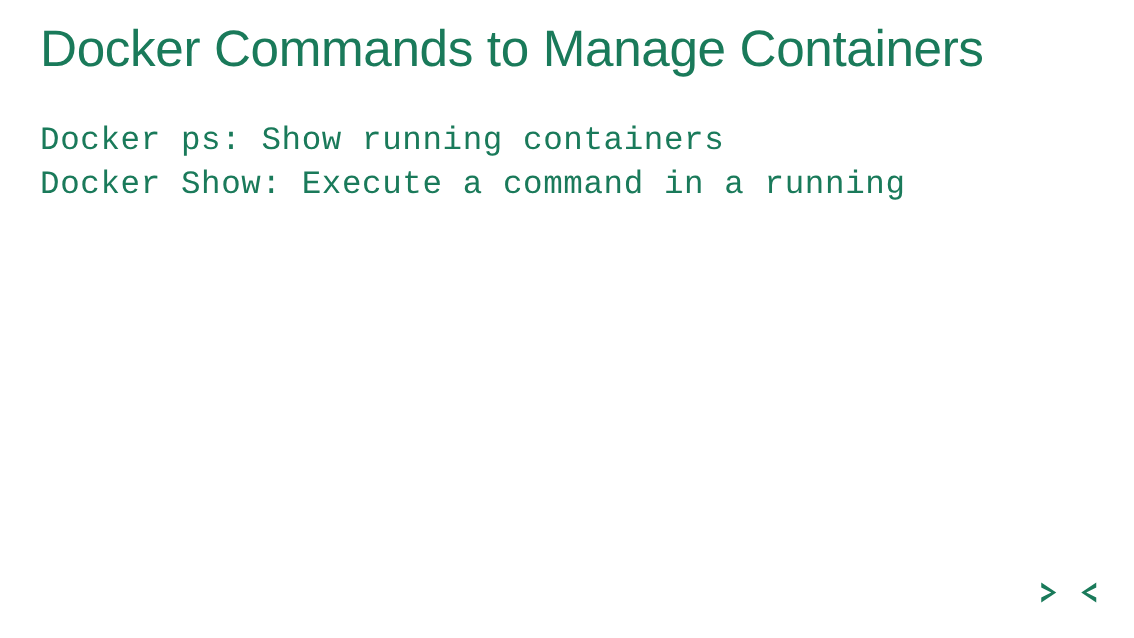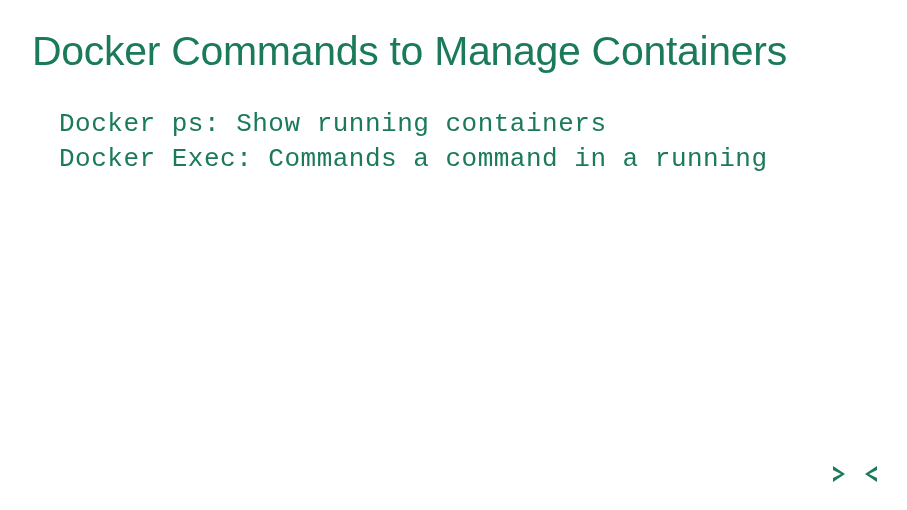--- a/index.html
+++ b/index.html
@@ -11,31 +11,30 @@
       width: 907px;
       height: 510px;
       background: #ffffff;
       position: relative;
       font-family: "Segoe UI", "Helvetica Neue", Arial, sans-serif;
     }
     .title {
       color: #1a7a5a;
       font-size: 41px;
       font-weight: 400;
-      padding: 28px 0 0 32px;
+      padding: 16px 0 0 32px;
       letter-spacing: -0.3px;
     }
     .content {
       padding: 32px 0 0 32px;
       font-family: "Consolas", "Courier New", monospace;
       font-size: 26px;
       color: #1a7a5a;
       line-height: 1.35;
       letter-spacing: 0.5px;
-      margin-left: 27px;
     }
     .command-line {
       display: block;
     }
     .logo {
       position: absolute;
       bottom: 20px;
       right: 24px;
       width: 56px;
       height: 32px;
@@ -45,21 +44,21 @@
       height: 100%;
     }
   </style>
 </head>
 <body>
 
 <h1 class="title">Docker Commands to Manage Containers</h1>
 
 <div class="content">
   <span class="command-line">Docker ps: Show running containers</span>
-  <span class="command-line">Docker Exec: Commands a command in a running</span>
+  <span class="command-line">Docker Show: Execute a command in a running</span>
 </div>
 
 <div class="logo">
   <svg viewBox="0 0 56 32" xmlns="http://www.w3.org/2000/svg">
     <path d="M 18 16 L 6 8 L 6 12 L 14 16 L 6 20 L 6 24 Z" fill="#1a7a5a"></path>
     <path d="M 38 16 L 50 8 L 50 12 L 42 16 L 50 20 L 50 24 Z" fill="#1a7a5a"></path>
   </svg>
 </div>
 
 </body></html>

